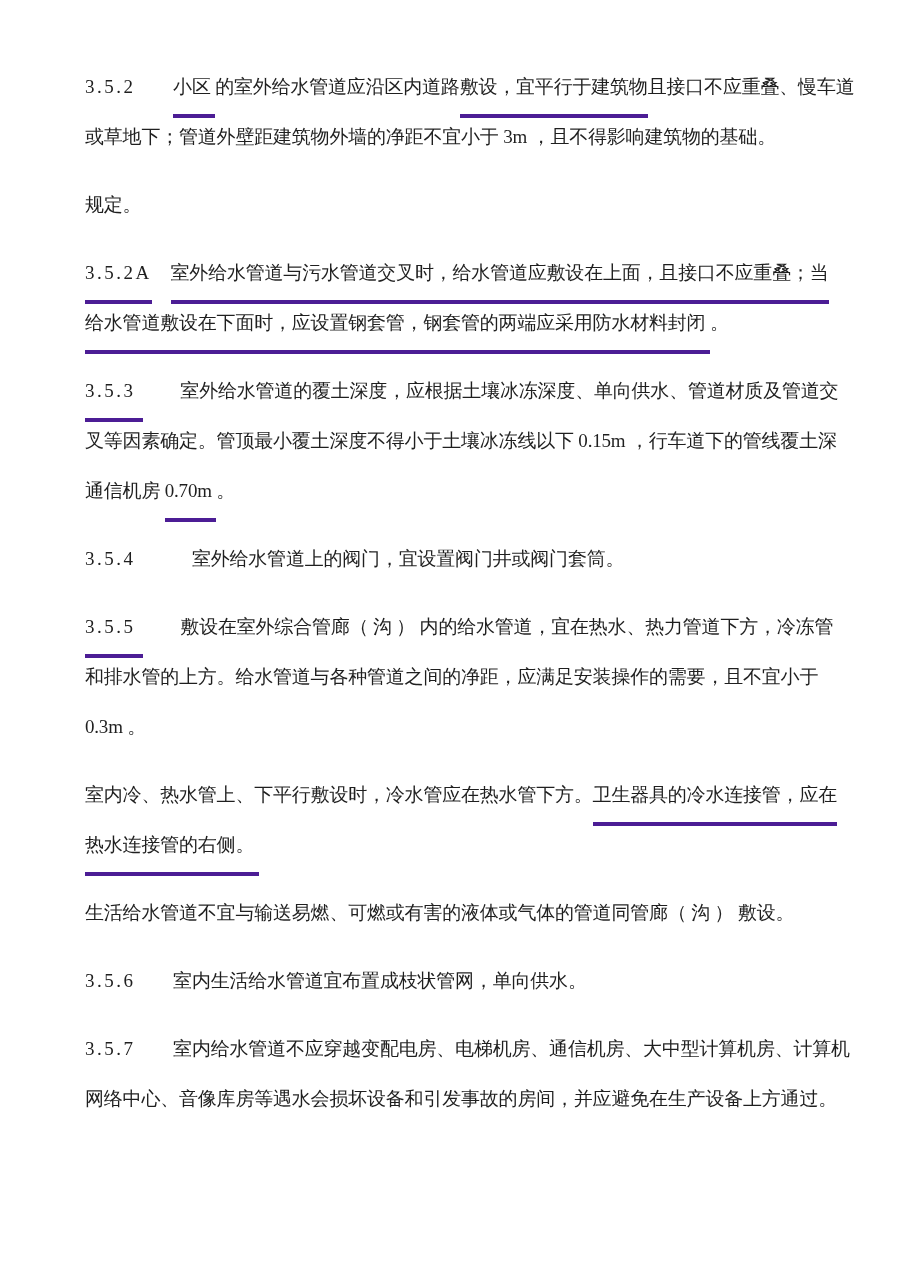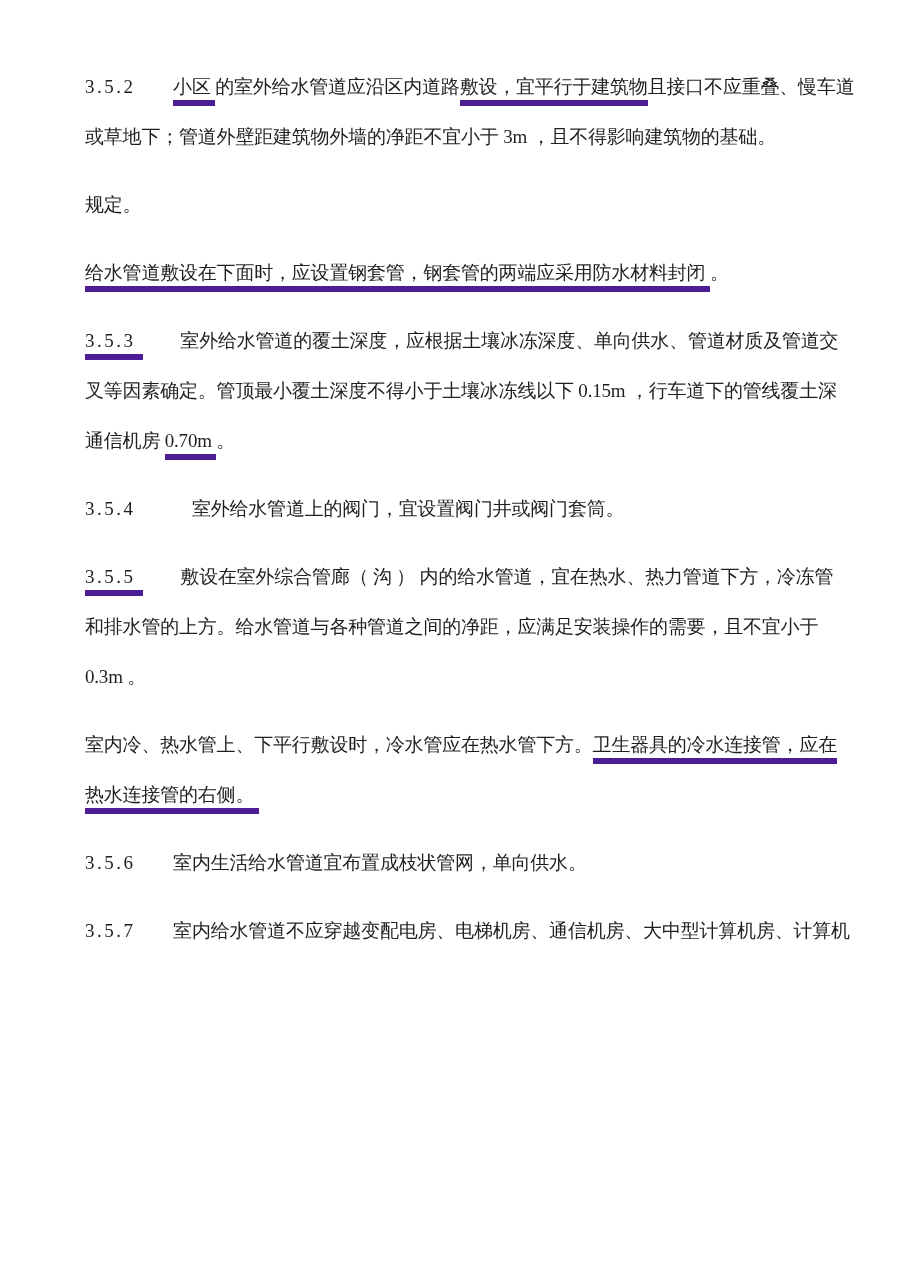--- a/index.html
+++ b/index.html
@@ -27,59 +27,64 @@
     margin: 0 0 18px 0;
   }
   .line {
     line-height: 50px;
     height: 50px;
     white-space: pre;
     font-size: 19px;
     letter-spacing: -0.2px;
   }
   .u {
-    border-bottom: 6px solid #4c1d95;
-    padding-bottom: 3px;
+    border-bottom: 4px solid #4c1d95;
+    padding-bottom: 17px;
   }
   .num {
     letter-spacing: 2.5px;
   }
 </style>
 </head>
 <body>
 
 <main class="doc-page">
   <section class="doc-body" id="doc-body">
       <div class="para">
         <div class="line"><span class="num">3.5.2</span><span>　　</span><span class="u">小区 </span><span>的室外给水管道应沿区内道路</span><span class="u">敷设，宜平行于建筑物</span><span>且接口不应重叠、慢车道</span></div>
         <div class="line"><span>或草地下；管道外壁距建筑物外墙的净距不宜小于 3m ，且不得影响建筑物的基础。</span></div>
       </div>
       <div class="para">
         <div class="line"><span>规定。</span></div>
       </div>
       <div class="para">
+        <div class="line"><span class="u num">3.5.2A</span><span>　</span><span class="u">室外给水管道与污水管道交叉时，给水管道应敷设在上面，且接口不应重叠；当</span></div>
         <div class="line"><span class="u">给水管道敷设在下面时，应设置钢套管，钢套管的两端应采用防水材料封闭 </span><span>。</span></div>
       </div>
       <div class="para">
         <div class="line"><span class="u num">3.5.3 </span><span>　　</span><span>室外给水管道的覆土深度，应根据土壤冰冻深度、单向供水、管道材质及管道交</span></div>
         <div class="line"><span>叉等因素确定。管顶最小覆土深度不得小于土壤冰冻线以下 0.15m ，行车道下的管线覆土深</span></div>
         <div class="line"><span>通信机房 </span><span class="u">0.70m </span><span>。</span></div>
       </div>
       <div class="para">
         <div class="line"><span class="num">3.5.4</span><span>　　　</span><span>室外给水管道上的阀门，宜设置阀门井或阀门套筒。</span></div>
       </div>
       <div class="para">
         <div class="line"><span class="u num">3.5.5 </span><span>　　</span><span>敷设在室外综合管廊（ 沟 ） 内的给水管道，宜在热水、热力管道下方，冷冻管</span></div>
         <div class="line"><span>和排水管的上方。给水管道与各种管道之间的净距，应满足安装操作的需要，且不宜小于</span></div>
         <div class="line"><span>0.3m 。</span></div>
       </div>
       <div class="para">
         <div class="line"><span>室内冷、热水管上、下平行敷设时，冷水管应在热水管下方。</span><span class="u">卫生器具的冷水连接管，应在</span></div>
         <div class="line"><span class="u">热水连接管的右侧。 </span></div>
       </div>
       <div class="para">
+        <div class="line"><span>生活给水管道不宜与输送易燃、可燃或有害的液体或气体的管道同管廊（ 沟 ） 敷设。</span></div>
+      </div>
+      <div class="para">
         <div class="line"><span class="num">3.5.6</span><span>　　</span><span>室内生活给水管道宜布置成枝状管网，单向供水。</span></div>
       </div>
       <div class="para">
         <div class="line"><span class="num">3.5.7</span><span>　　</span><span>室内给水管道不应穿越变配电房、电梯机房、通信机房、大中型计算机房、计算机</span></div>
+        <div class="line"><span>网络中心、音像库房等遇水会损坏设备和引发事故的房间，并应避免在生产设备上方通过。</span></div>
       </div>
     </section>
 </main>
 
 </body></html>

